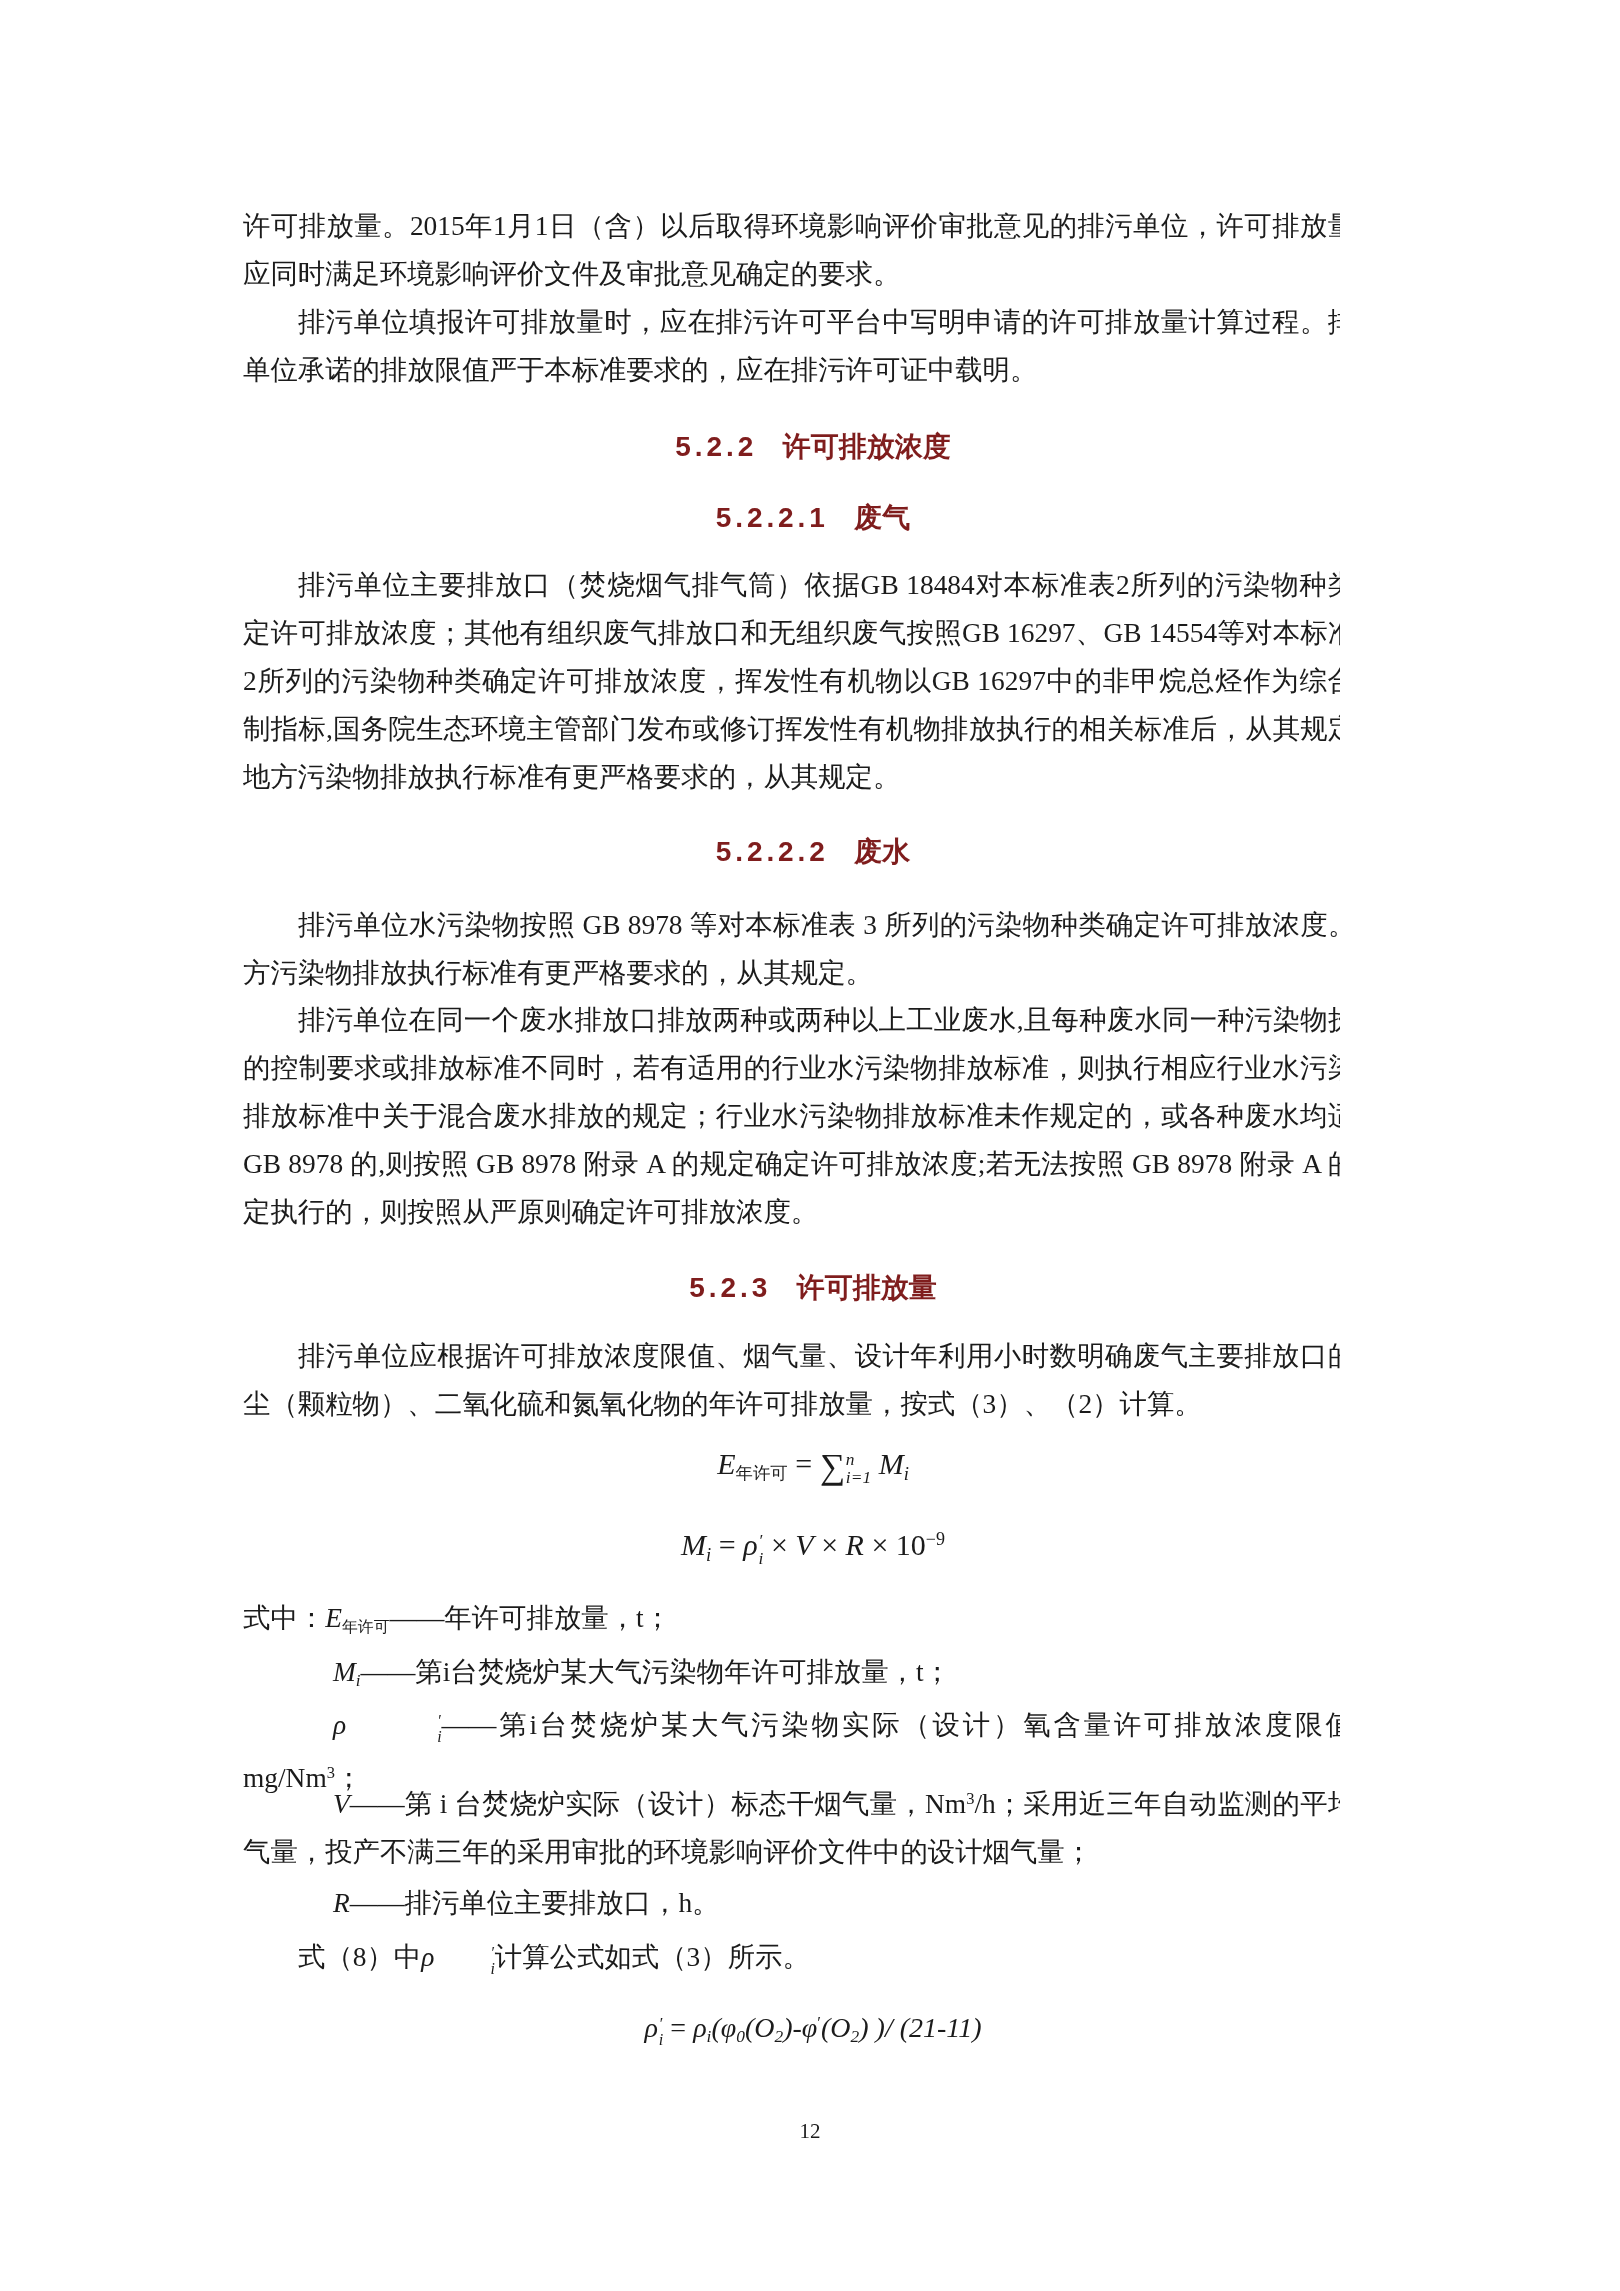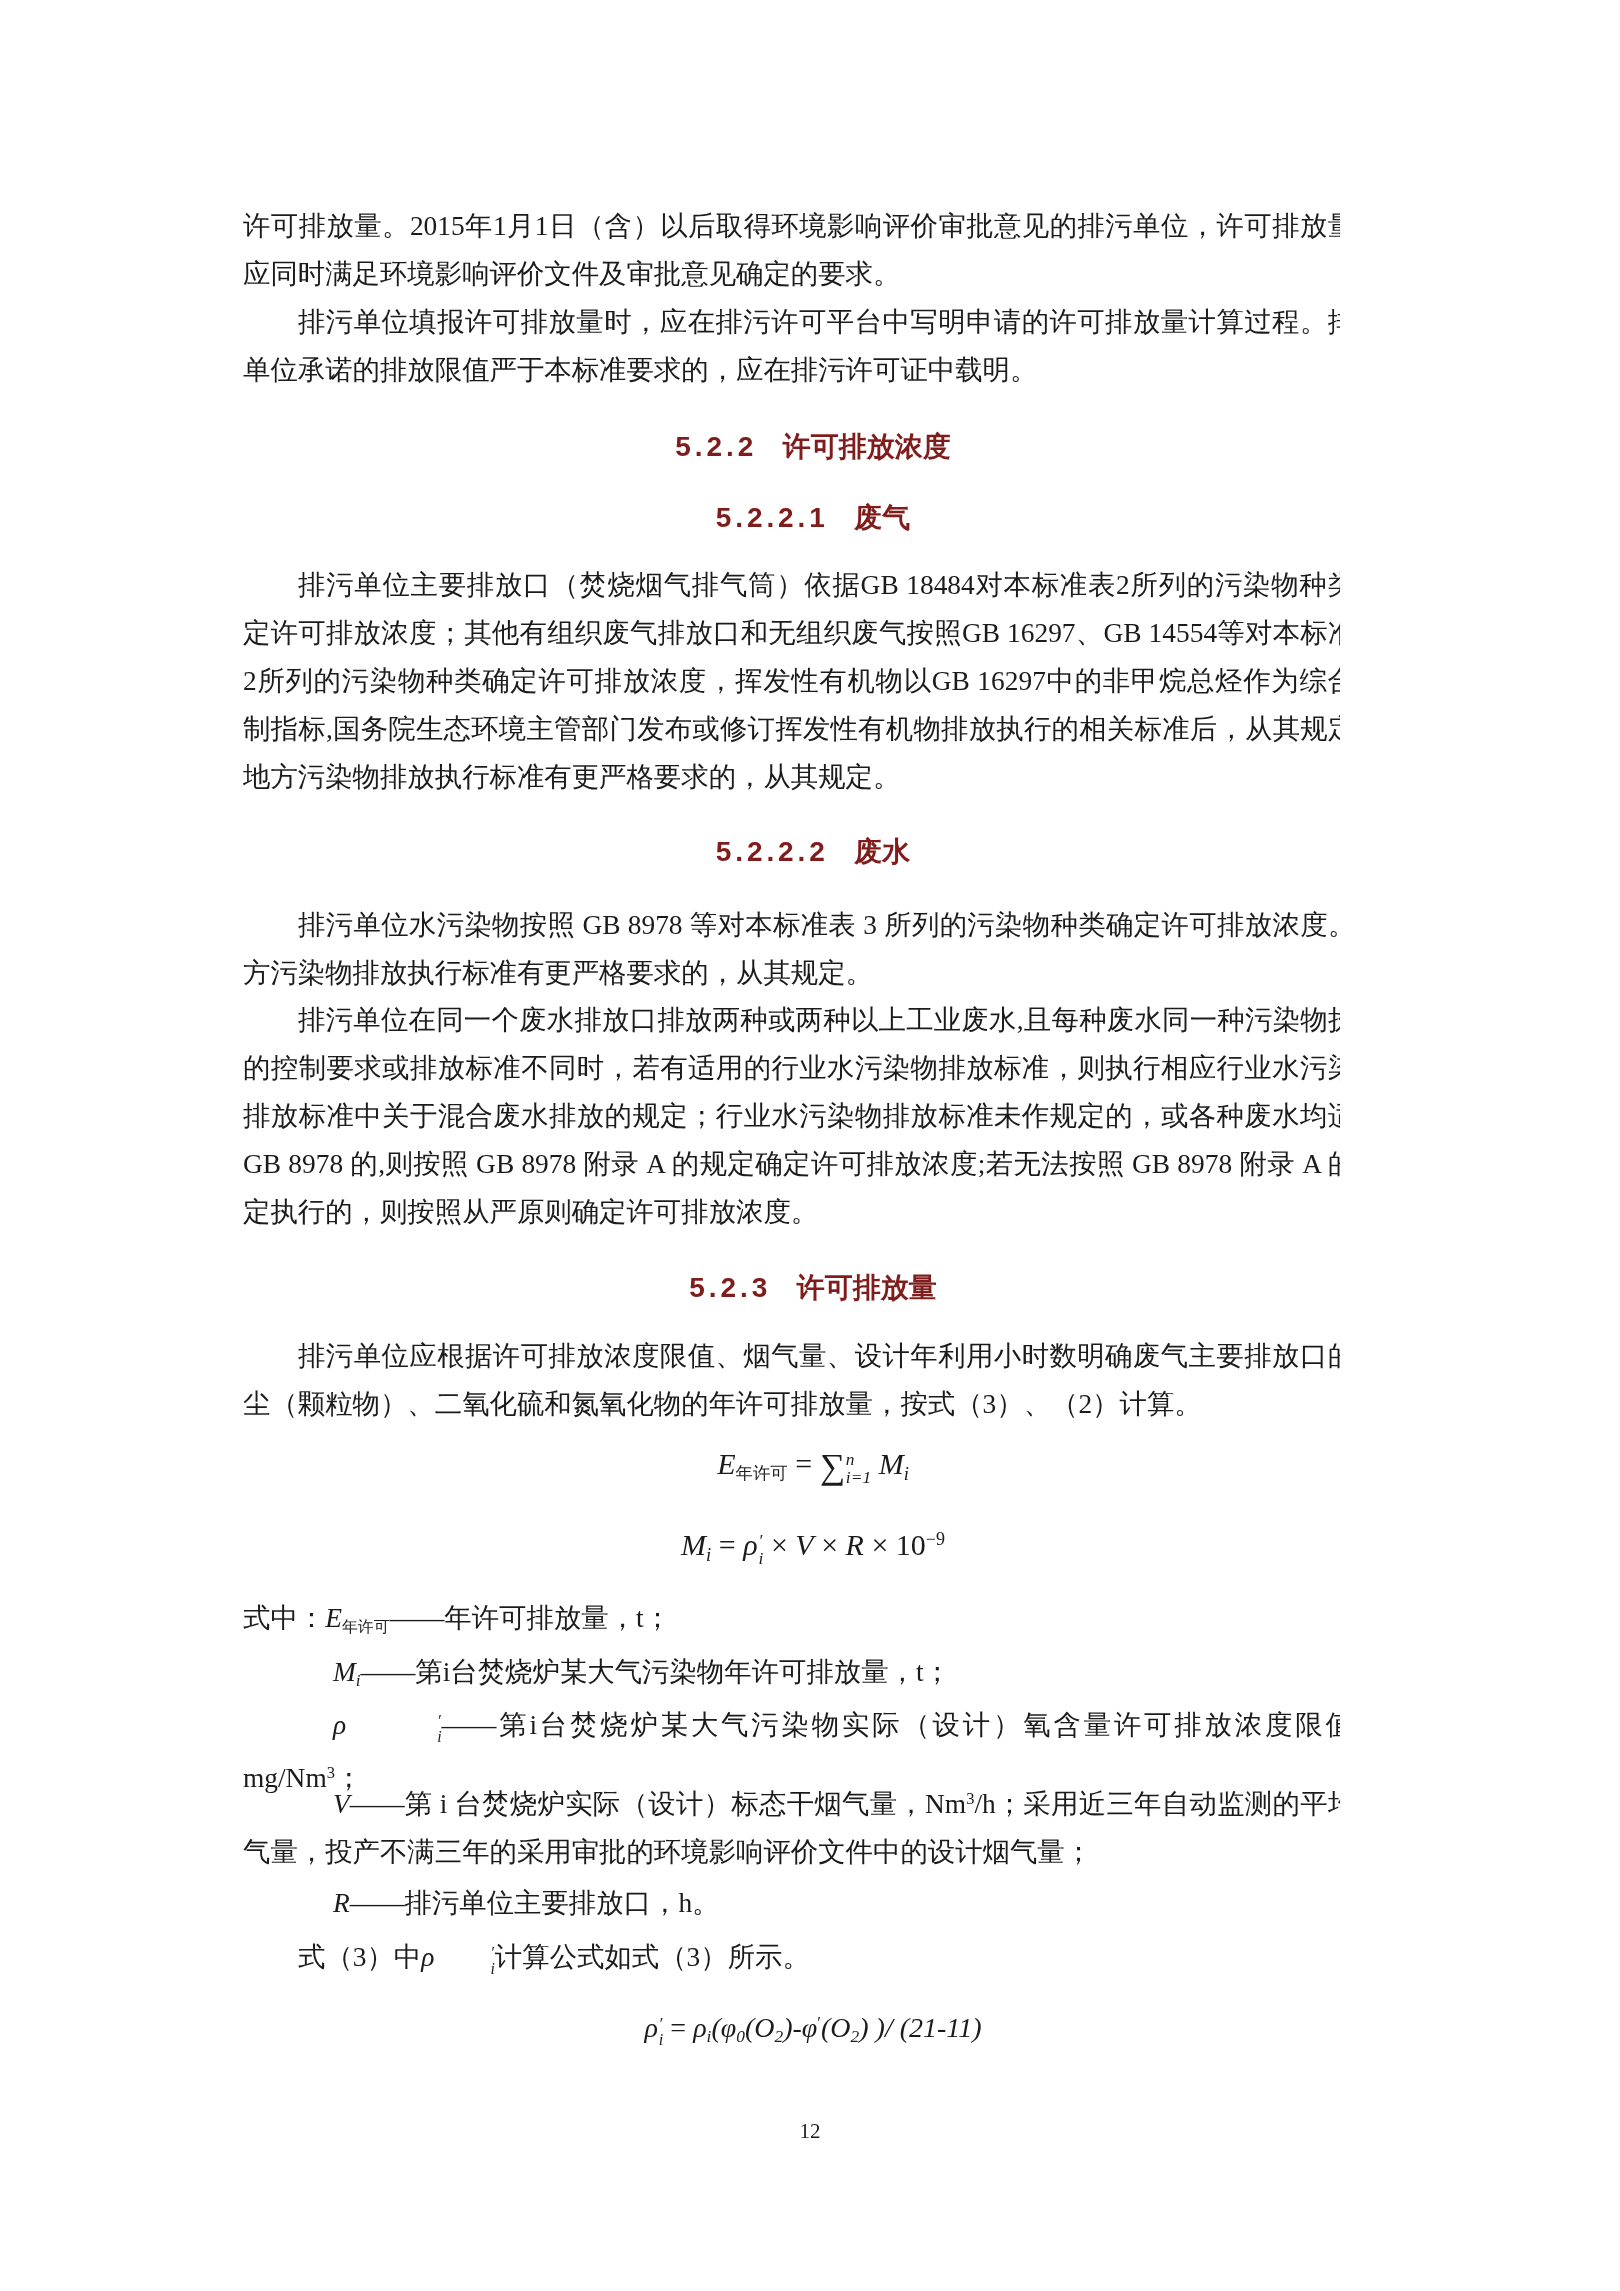--- a/index.html
+++ b/index.html
@@ -94,21 +94,21 @@
   <div class="block def" style="top:1594px;"><span class="seg-t">式中：</span><span class="seg-v">E</span><span class="seg-sub">年许可</span><span class="seg-t">——年许可排放量，t；</span></div>
 
   <div class="block def hang" style="top:1648px;"><span class="seg-v">M</span><span class="seg-si">i</span><span class="seg-t">——第i台焚烧炉某大气污染物年许可排放量，t；</span></div>
 
   <div class="block def hang" style="top:1701px;"><span class="seg-v">ρ</span><span class="ss"><span class="ss-sup">′</span><span class="ss-sub">i</span></span><span class="seg-t">——第i台焚烧炉某大气污染物实际（设计）氧含量许可排放浓度限值，mg/Nm</span><span class="seg-sup">3</span><span class="seg-t">；</span></div>
 
   <div class="block def hang" style="top:1775px;"><span class="seg-v">V</span><span class="seg-t">——第 i 台焚烧炉实际（设计）标态干烟气量，Nm</span><span class="seg-sup">3</span><span class="seg-t">/h；采用近三年自动监测的平均烟气量，投产不满三年的采用审批的环境影响评价文件中的设计烟气量；</span></div>
 
   <div class="block def hang" style="top:1879px;"><span class="seg-v">R</span><span class="seg-t">——排污单位主要排放口，h。</span></div>
 
-  <div class="block def indent2" style="top:1933px;"><span class="seg-t">式（3）中</span><span class="seg-v">ρ</span><span class="ss"><span class="ss-sup">′</span><span class="ss-sub">i</span></span><span class="seg-t">计算公式如式（3）所示。</span></div>
+  <div class="block def indent2" style="top:1933px;"><span class="seg-t">式（8）中</span><span class="seg-v">ρ</span><span class="ss"><span class="ss-sup">′</span><span class="ss-sub">i</span></span><span class="seg-t">计算公式如式（3）所示。</span></div>
 
   <div class="block formula-row formula-f3" style="top:1992px;">
     <span><span class="seg-v">ρ</span><span class="ss"><span class="ss-sup">′</span><span class="ss-sub">i</span></span><span class="seg-t"> = </span><span class="seg-v">ρ</span><span class="seg-si">i</span><span class="seg-v">(</span><span class="seg-v">φ</span><span class="seg-si">0</span><span class="seg-v">(</span><span class="seg-v">O</span><span class="seg-si">2</span><span class="seg-v">)-</span><span class="seg-v">φ</span><span class="seg-sup">′</span><span class="seg-v">(</span><span class="seg-v">O</span><span class="seg-si">2</span><span class="seg-v">) )/ (21-11)</span></span>
     <span class="eq-num">（3）</span>
   </div>
 
   <div class="scan-artifact"></div>
 
   <div class="page-number">12</div>
 

